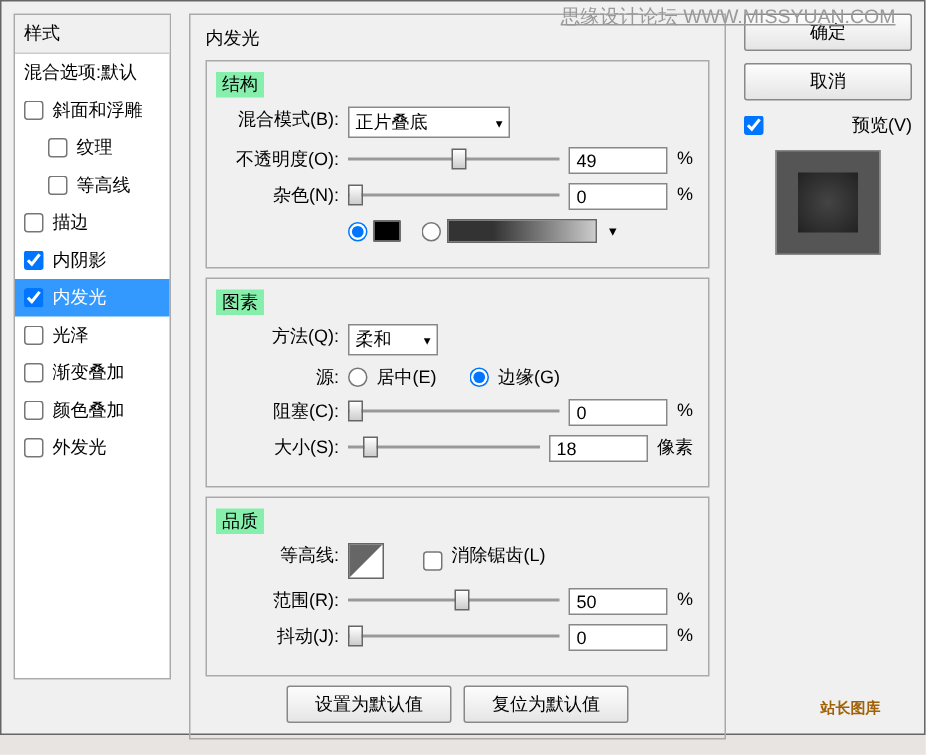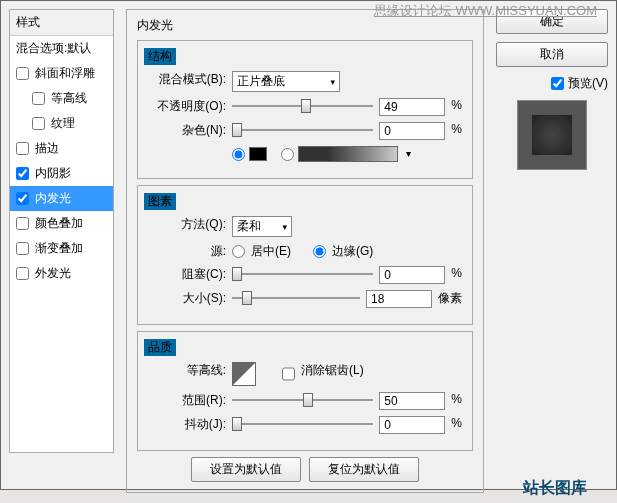--- a/index.html
+++ b/index.html
@@ -1,34 +1,34 @@
 <!DOCTYPE html>
 <html><head>
 <meta charset="utf-8">
 <style>
 * { box-sizing: border-box; margin: 0; padding: 0; font-family: "Microsoft YaHei", sans-serif; font-size: 12px; }
 body { background: #e8e4e1; width: 617px; height: 503px; position: relative; }
 .watermark-top { position: absolute; top: 2px; right: 20px; color: #999; font-size: 13px; z-index: 100; text-decoration: underline; }
-.watermark-bottom { position: absolute; bottom: 4px; right: 30px; color: #0c4a6e; font-size: 16px; font-weight: bold; z-index: 100; }
+.watermark-bottom { position: absolute; bottom: 24px; right: 30px; color: #a16207; font-size: 10px; font-weight: bold; z-index: 100; }
 .dialog { position: absolute; top: 0; left: 0; width: 617px; height: 490px; background: #f0f0f0; border: 1px solid #666; }
 .titlebar { height: 28px; background: linear-gradient(90deg, #3a3a4a 0%, #5a4a5a 20%, #8a7a8a 40%, #aaa 60%, #888 100%); display: flex; align-items: center; padding: 0 8px; position: relative; }
 .titlebar-title { color: #fff; font-size: 12px; }
 .close-btn { position: absolute; right: 4px; top: 2px; width: 42px; height: 20px; background: linear-gradient(#d9553a, #b63318); border: 1px solid #8a2810; border-radius: 0 0 3px 3px; color: #fff; text-align: center; line-height: 18px; font-size: 12px; }
 .content { display: flex; padding: 8px; height: calc(100% - 28px); }
 .sidebar { width: 105px; border: 1px solid #aaa; background: #fff; margin-right: 8px; }
 .sidebar-header { padding: 4px 6px; border-bottom: 1px solid #ccc; background: #f0f0f0; }
 .sidebar-item { padding: 4px 6px; display: flex; align-items: center; gap: 4px; cursor: pointer; }
 .sidebar-item.selected { background: #3399ff; color: #fff; }
 .sidebar-item.sub { padding-left: 22px; }
 .sidebar-item input[type=checkbox] { margin-right: 2px; }
 .main { flex: 1; padding: 0 4px; }
 .fieldset { border: 1px solid #aaa; margin-bottom: 8px; padding: 8px 10px 10px; }
 .fieldset-title { font-size: 12px; margin: -16px 0 6px -4px; background: #f0f0f0; display: inline-block; padding: 0 4px; }
 .subfield { border: 1px solid #aaa; margin-bottom: 6px; padding: 8px 10px 10px; }
-.subfield-title { font-size: 12px; margin: -16px 0 6px -4px; background: #0369a1; display: inline-block; padding: 0 4px; }
+.subfield-title { font-size: 12px; margin: -16px 0 6px -4px; background: #86efac; display: inline-block; padding: 0 4px; }
 .row { display: flex; margin-bottom: 6px; gap: 6px; }
 .lbl { width: 78px; text-align: right; }
 .select { border: 1px solid #888; background: #fff; padding: 1px 4px; display: flex; align-items: center; justify-content: space-between; }
 .select .arrow { font-size: 9px; }
 .slider { flex: 1; height: 16px; position: relative; display: flex; align-items: center; }
 .slider-track { width: 100%; height: 2px; background: #999; position: relative; }
 .slider-thumb { position: absolute; width: 10px; height: 14px; background: linear-gradient(#fff, #ccc); border: 1px solid #666; top: -6px; }
 .numbox { width: 66px; border: 1px solid #888; background: #fff; padding: 1px 4px; text-align: left; }
 .radio-row { display: flex; align-items: center; gap: 4px; }
 .color-sw { width: 18px; height: 14px; background: #000; border: 1px solid #666; }
@@ -55,45 +55,49 @@
     <div class="sidebar">
       <div class="sidebar-header">样式</div>
       <div class="sidebar-item">混合选项:默认</div>
       <div id="sidebar-items">
           <div class="sidebar-item">
             <input type="checkbox" style="">
             <span>斜面和浮雕</span>
           </div>
           <div class="sidebar-item sub">
             <input type="checkbox" style="">
+            <span>纹理</span>
+          </div>
+          <div class="sidebar-item sub">
+            <input type="checkbox" style="">
             <span>等高线</span>
-          </div>
-          <div class="sidebar-item sub">
-            <input type="checkbox" style="">
-            <span>纹理</span>
           </div>
           <div class="sidebar-item">
             <input type="checkbox" style="">
             <span>描边</span>
           </div>
           <div class="sidebar-item">
             <input type="checkbox" checked="" style="">
             <span>内阴影</span>
           </div>
           <div class="sidebar-item selected">
             <input type="checkbox" checked="" style="">
             <span>内发光</span>
           </div>
           <div class="sidebar-item">
             <input type="checkbox" style="">
+            <span>光泽</span>
+          </div>
+          <div class="sidebar-item">
+            <input type="checkbox" style="">
+            <span>渐变叠加</span>
+          </div>
+          <div class="sidebar-item">
+            <input type="checkbox" style="">
             <span>颜色叠加</span>
-          </div>
-          <div class="sidebar-item">
-            <input type="checkbox" style="">
-            <span>渐变叠加</span>
           </div>
           <div class="sidebar-item">
             <input type="checkbox" style="">
             <span>外发光</span>
           </div>
         </div>
     </div>
 
     <div class="main">
       <div class="fieldset">
@@ -213,21 +217,21 @@
         <div class="bottom-btns">
           <div class="btn">设置为默认值</div>
           <div class="btn">复位为默认值</div>
         </div>
       </div>
     </div>
 
     <div class="right-panel">
       <div class="btn">确定</div>
       <div class="btn">取消</div>
-      <div class="chk" style="justify-content:flex-end;margin-top:6px">
+      <div class="chk" style="justify-content:space-between;margin-top:6px">
         <input type="checkbox" checked="" style="">
         <span>预览(V)</span>
       </div>
       <div class="preview-box">
         <div class="preview-inner"></div>
       </div>
     </div>
 
   </div>
 </div>

